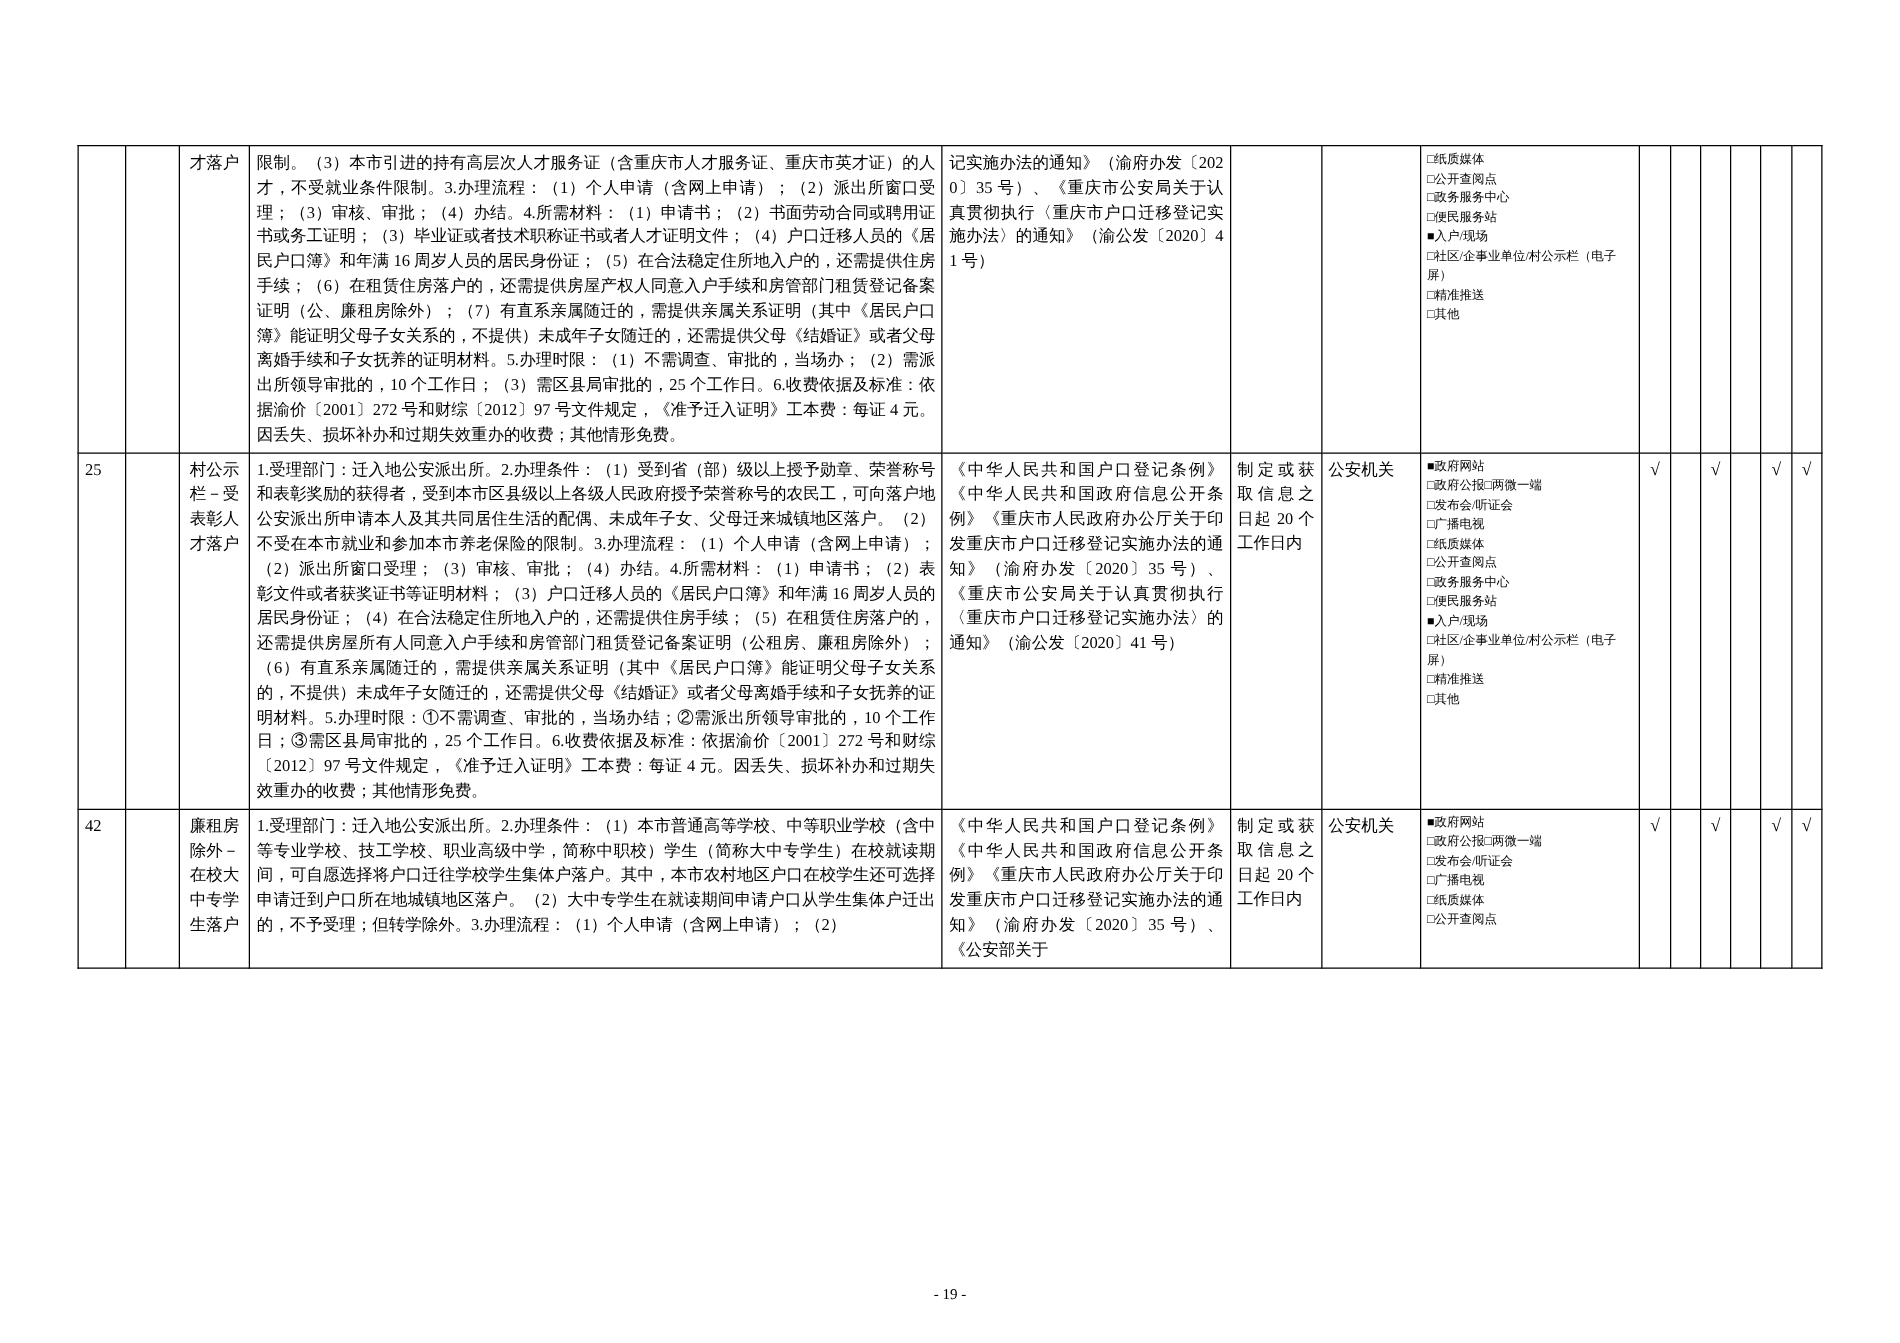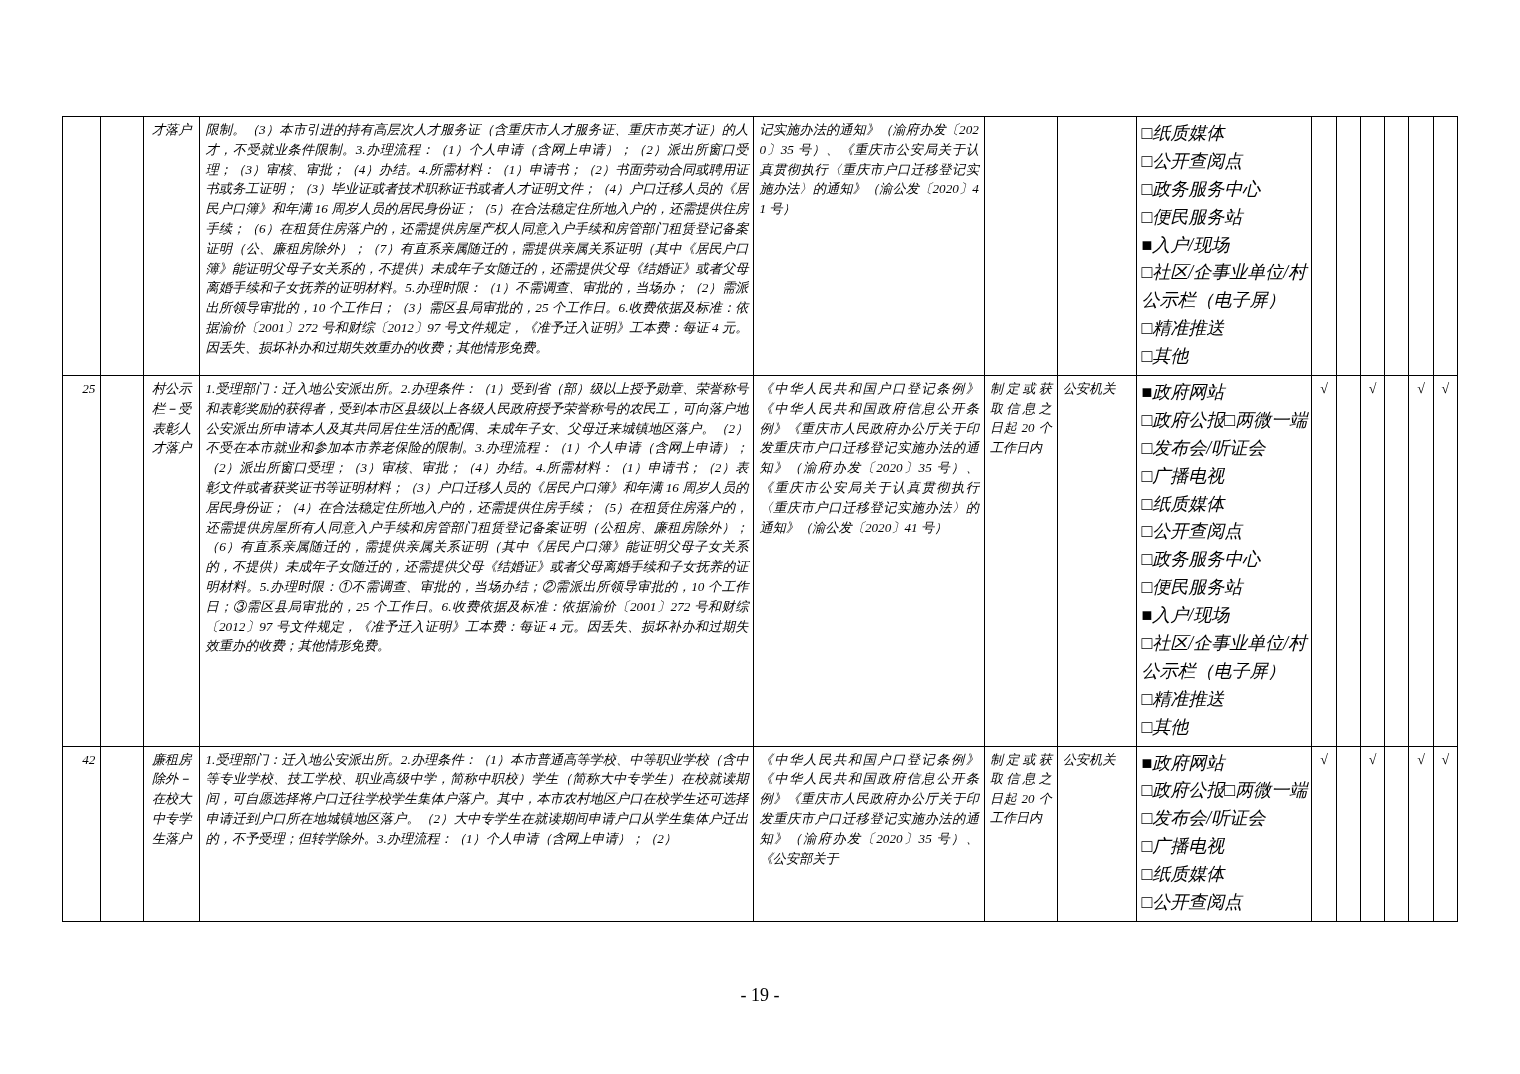--- a/index.html
+++ b/index.html
@@ -29,23 +29,22 @@
     border-collapse: collapse;
     table-layout: fixed;
   }
   table.doc td {
     border: 1px solid #000000;
     vertical-align: top;
     padding: 3px 5px 4px 5px;
     font-size: 13.2px;
     line-height: 1.5;
     font-family: "Liberation Serif", "DejaVu Serif", serif;
-    font-style: italic;
-  }
-  .c-num      { width: 38px;  text-align: right; vertical-align: middle; }
+  }
+  .c-num      { width: 38px;  text-align: left; vertical-align: middle; }
   .c-blank    { width: 42px;  }
   .c-name     { width: 56px;  }
   .c-content  { width: 548px; }
   .c-basis    { width: 228px; }
   .c-time     { width: 72px;  }
   .c-org      { width: 78px;  text-align: left; vertical-align: middle; }
   .c-channel  { width: 174px; }
   .c-ck       { width: 24px;  text-align: center; vertical-align: middle; }
 
   .cell-text {
@@ -58,43 +57,43 @@
     line-height: 1.5;
     font-size: 13.2px;
   }
   .name-narrow {
     width: 2.2em;
     margin: 0 auto;
     word-break: break-all;
   }
   .channel-list {
     line-height: 1.55;
-    font-size: 18px;
+    font-size: 10px;
     word-break: break-all;
   }
   .channel-list div { white-space: nowrap; }
   .channel-list div.wrap { white-space: normal; }
   .time-text {
     text-align: justify;
     text-justify: inter-ideograph;
     word-break: break-all;
     font-size: 13px;
     line-height: 1.5;
   }
   .check {
     font-size: 14px;
     line-height: 1;
   }
   .page-number {
     position: absolute;
     left: 0;
-    top: 985px;
+    top: 1028px;
     width: 1520px;
     text-align: center;
-    font-size: 18px;
+    font-size: 12px;
     font-family: "Liberation Serif", "DejaVu Serif", serif;
   }
 </style>
 </head>
 <body>
 
 <div class="page">
 
   <table class="doc">
     <colgroup>

